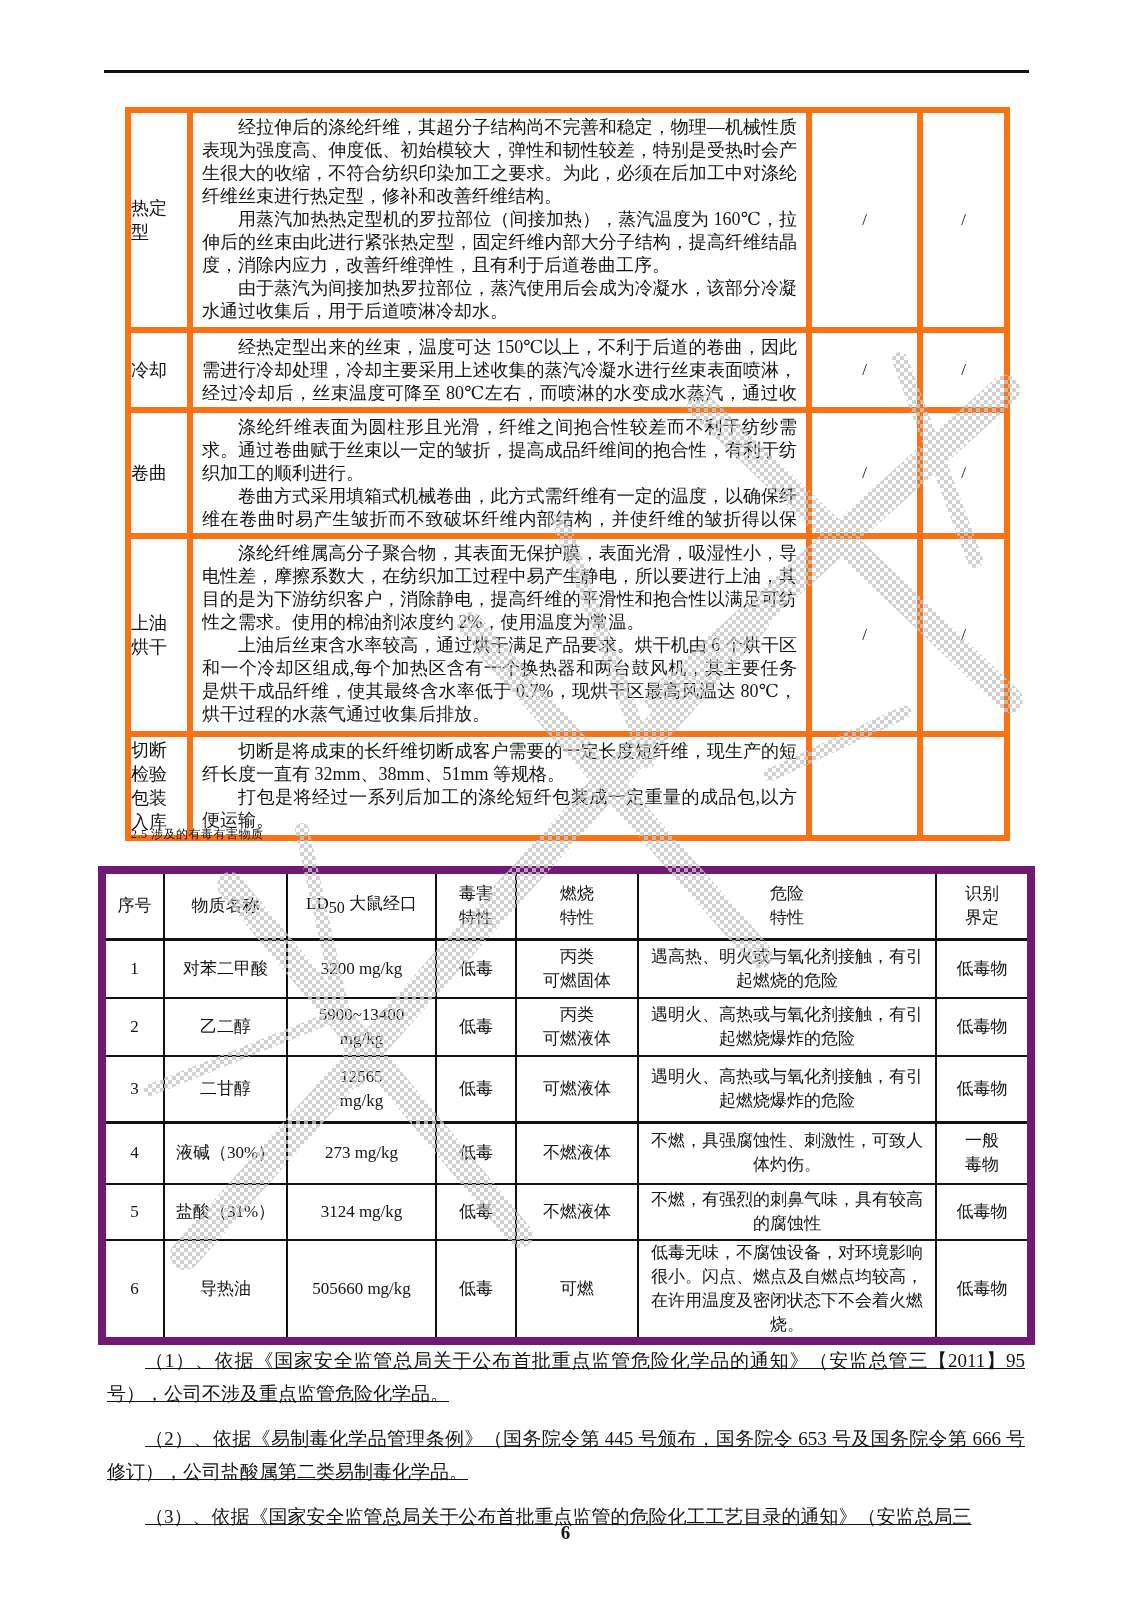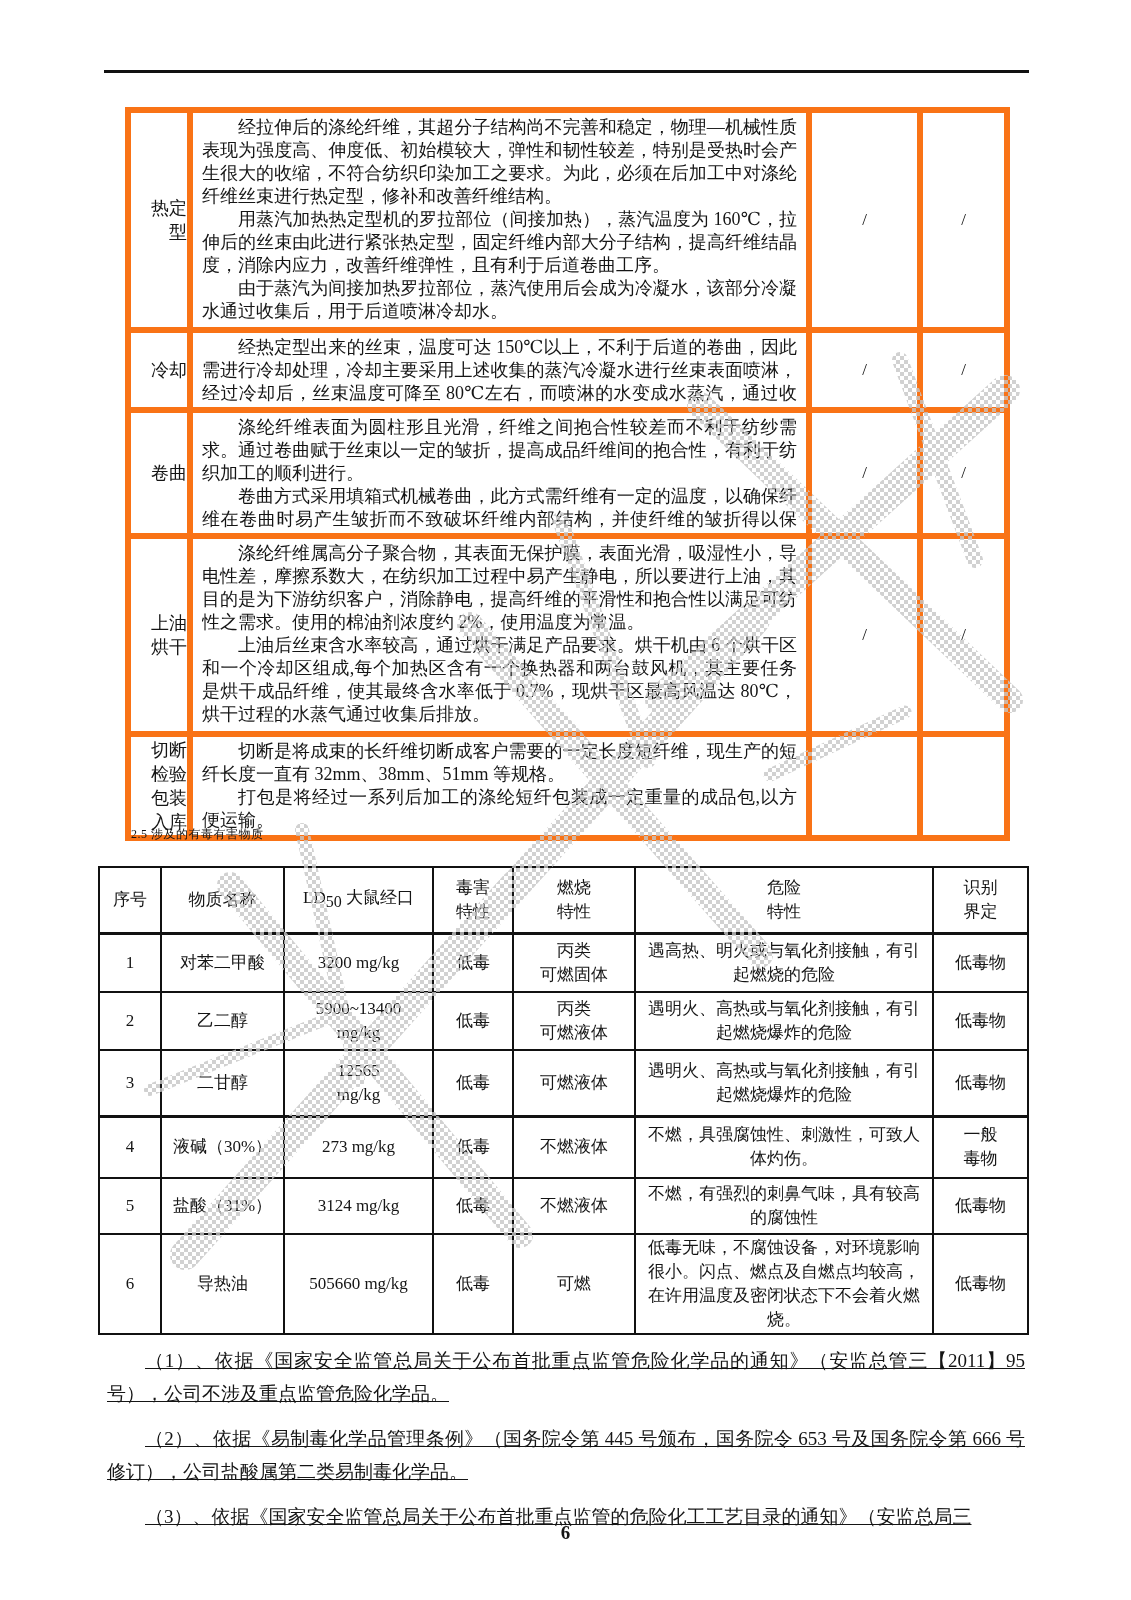--- a/index.html
+++ b/index.html
@@ -10,33 +10,33 @@
     overflow:hidden; margin:0 auto;
   }
   .top-rule { position:absolute; left:104px; top:70px; width:925px; height:3px; background:#111; }
 
   
   table.t1 {
     position:absolute; left:125px; top:107px; width:879px;
     border-collapse:collapse; table-layout:fixed; font-size:18px; border:3px solid #111;
   }
   table.t1 td { border:6px solid #f97316; vertical-align:middle; }
-  .t1 .stage { text-align:right; line-height:24px; }
+  .t1 .stage { text-align:left; line-height:24px; }
   .t1 .desc  { padding:3px 9px; vertical-align:middle; }
   .t1 .descbox { overflow:hidden; text-align:justify; line-height:23px; }
   .t1 .descbox p { text-indent:2em; margin:0; }
   .t1 .slash { text-align:center; font-size:17px; }
 
   
   .heading { position:absolute; left:131px; top:826px; font-size:12px; letter-spacing:0.5px; }
 
   
   table.t2 {
     position:absolute; left:98px; top:866px; width:929px;
-    border-collapse:collapse; table-layout:fixed; font-size:17px; border:1px solid #701a75;
+    border-collapse:collapse; table-layout:fixed; font-size:17px; border:8px solid #701a75;
   }
   table.t2 th, table.t2 td {
     border:2px solid #111; text-align:center; vertical-align:middle;
     line-height:24px; padding:4px 8px; font-weight:normal;
   }
   table.t2 th { border-bottom:3px solid #111; padding:8px 8px; }
   table.t2 tr.sep td { border-top:3px solid #111; }
   .t2 sub { font-size:16px; }
   .t2 .danger-cell { padding:0 8px; }
 

